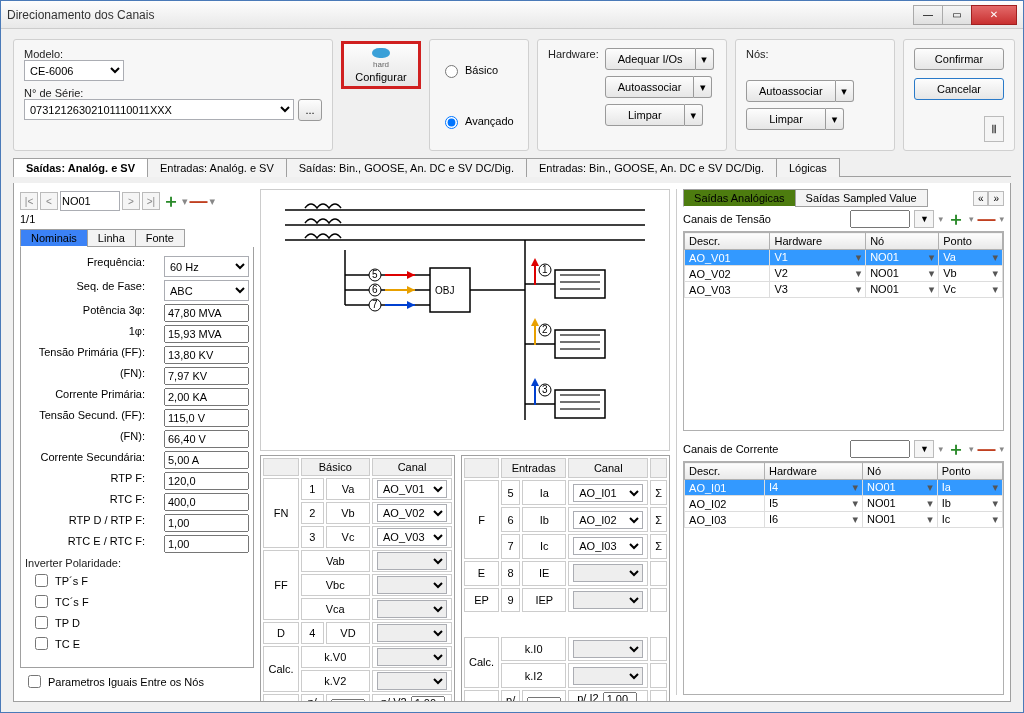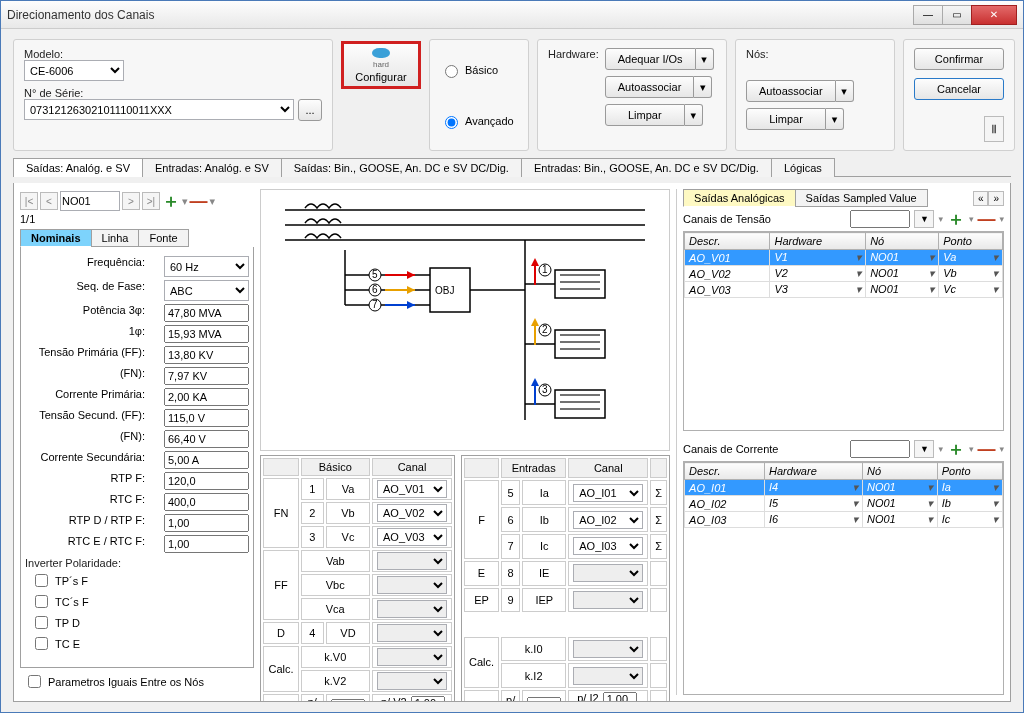--- a/index.html
+++ b/index.html
@@ -18,54 +18,54 @@
 select { height: 21px; }
 .btn { height: 22px; background: linear-gradient(#fdfdfd,#e6e6e6); border: 1px solid #9a9a9a; border-radius: 3px; padding: 1px 12px; cursor: pointer; min-width:80px; }
 .splitbtn { display: inline-flex; }
 .splitbtn .main { border-radius: 3px 0 0 3px; }
 .splitbtn .drop { min-width: 18px; width: 18px; padding: 0; border-left: none; border-radius: 0 3px 3px 0; }
 .configbtn { width: 80px; height: 48px; background: linear-gradient(#fdfdfd,#e6e6e6); border: 3px solid #d02020; display: flex; flex-direction: column; align-items: center; justify-content: center; gap: 2px; }
 .configbtn .ico { width: 18px; height: 10px; background: #3aa0d8; border-radius: 50%/60%; }
 .radio { display: inline-flex; align-items: center; gap: 4px; }
 .tabs { display: flex; border-bottom: 1px solid #a0a0a0; }
 .tab { padding: 3px 12px; border: 1px solid #a0a0a0; border-bottom: none; background: #f3f3f3; margin-right: -1px; position: relative; top: 1px; }
-.tab.active { background: #fff; font-weight: normal; }
+.tab.active { background: #fff; font-weight: bold; }
 .mainarea { flex: 1; background: #fff; border: 1px solid #a0a0a0; border-top: none; padding: 6px; display: flex; gap: 6px; overflow:hidden;}
 .leftpane { width: 236px; display: flex; flex-direction: column; }
 .navrow { display: flex; align-items: center; gap: 2px; }
 .navbtn { width: 18px; height: 18px; border: 1px solid #bbb; background: #f5f5f5; display: inline-flex; align-items:center; justify-content:center; color:#888; font-size:10px;}
 .plus { color: #2a8a2a; font-size: 18px; font-weight: bold; }
 .minus { color: #c04020; font-size: 18px; font-weight: bold; }
 .subtabs { display: flex; margin-top: 4px; }
 .subtab { padding: 2px 10px; border: 1px solid #a0a0a0; background: #f3f3f3; margin-right: -1px; }
-.subtab.active { background: #7dd3fc; border-bottom-color: #fff; font-weight:bold;}
+.subtab.active { background: #3b82f6; border-bottom-color: #fff; font-weight:normal;}
 .props { border: 1px solid #a0a0a0; border-top:none; padding: 6px 4px; flex:1; overflow:auto;}
 .proprow { display: flex; align-items: flex-start; margin: 3px 0; gap: 19px; }
 .proprow .plab { width: 120px; text-align: right; }
 .proprow input, .proprow select { flex: 1; width: 60px; }
 .invgrid{display:grid;grid-template-columns:1fr;gap:2px 10px;padding:2px 6px;}
 .chk{display:flex;align-items:center;gap:4px;}
 .midpane { flex: 1; display: flex; flex-direction: column; gap: 4px; }
 .diagram { flex: 1; border: 1px solid #ccc; background: #fff; display:flex; align-items:center; justify-content:center; }
 .tblgrid{display:flex; gap:6px;}
 .minitbl { border: 1px solid #a0a0a0; background: #fff; }
 .minitbl th, .minitbl td { border: 1px solid #ccc; padding: 1px 4px; text-align: center; height:18px; }
 .minitbl th { background: #f0f0f0; font-weight: normal; }
 .minitbl select{width:70px;height:18px;}
 .rightpane { width: 330px; display: flex; flex-direction: column; border-left:1px solid #ccc; padding-left:6px;}
 .rtabs{display:flex;}
 .rtab{padding:2px 10px;border:1px solid #a0a0a0;background:#f3f3f3;margin-right:-1px;}
-.rtab.active{background:#fef9c3;border-bottom-color:#fff;}
+.rtab.active{background:#4d7c0f;border-bottom-color:#fff;}
 .sectionhdr{display:flex;align-items:center;gap:4px;}
 .datatbl{width:100%;border-collapse:collapse;}
 .datatbl th{background:linear-gradient(#fdfdfd,#e8e8e8);border:1px solid #b0b0b0;padding:2px 4px;text-align:left;font-weight:normal;}
 .datatbl td{border:1px solid #ddd;padding:1px 4px;background:#fff;}
 .datatbl tr.sel td{background:#3399ff;color:#fff;}
 .datatbl td .dd{float:right;color:#555;}
-.tblwrap{border:1px solid #b0b0b0;flex:1;background:#fff;overflow:auto;font-style:italic;}
+.tblwrap{border:1px solid #b0b0b0;flex:1;background:#fff;overflow:auto;}
 .iconbtn{width:20px;height:18px;border:1px solid #bbb;background:#f5f5f5;display:inline-flex;align-items:center;justify-content:center;}
 .filterico::before{content:"▼";font-size:9px;}
 .dblchev{border:1px solid #bbb;background:#f5f5f5;padding:1px 4px;font-size:10px;}
 .footparams{display:flex;align-items:center;gap:4px;padding:4px;}
 svg text{font-size:10px;}
 </style>
 </head>
 <body>
 
 <div class="window">

